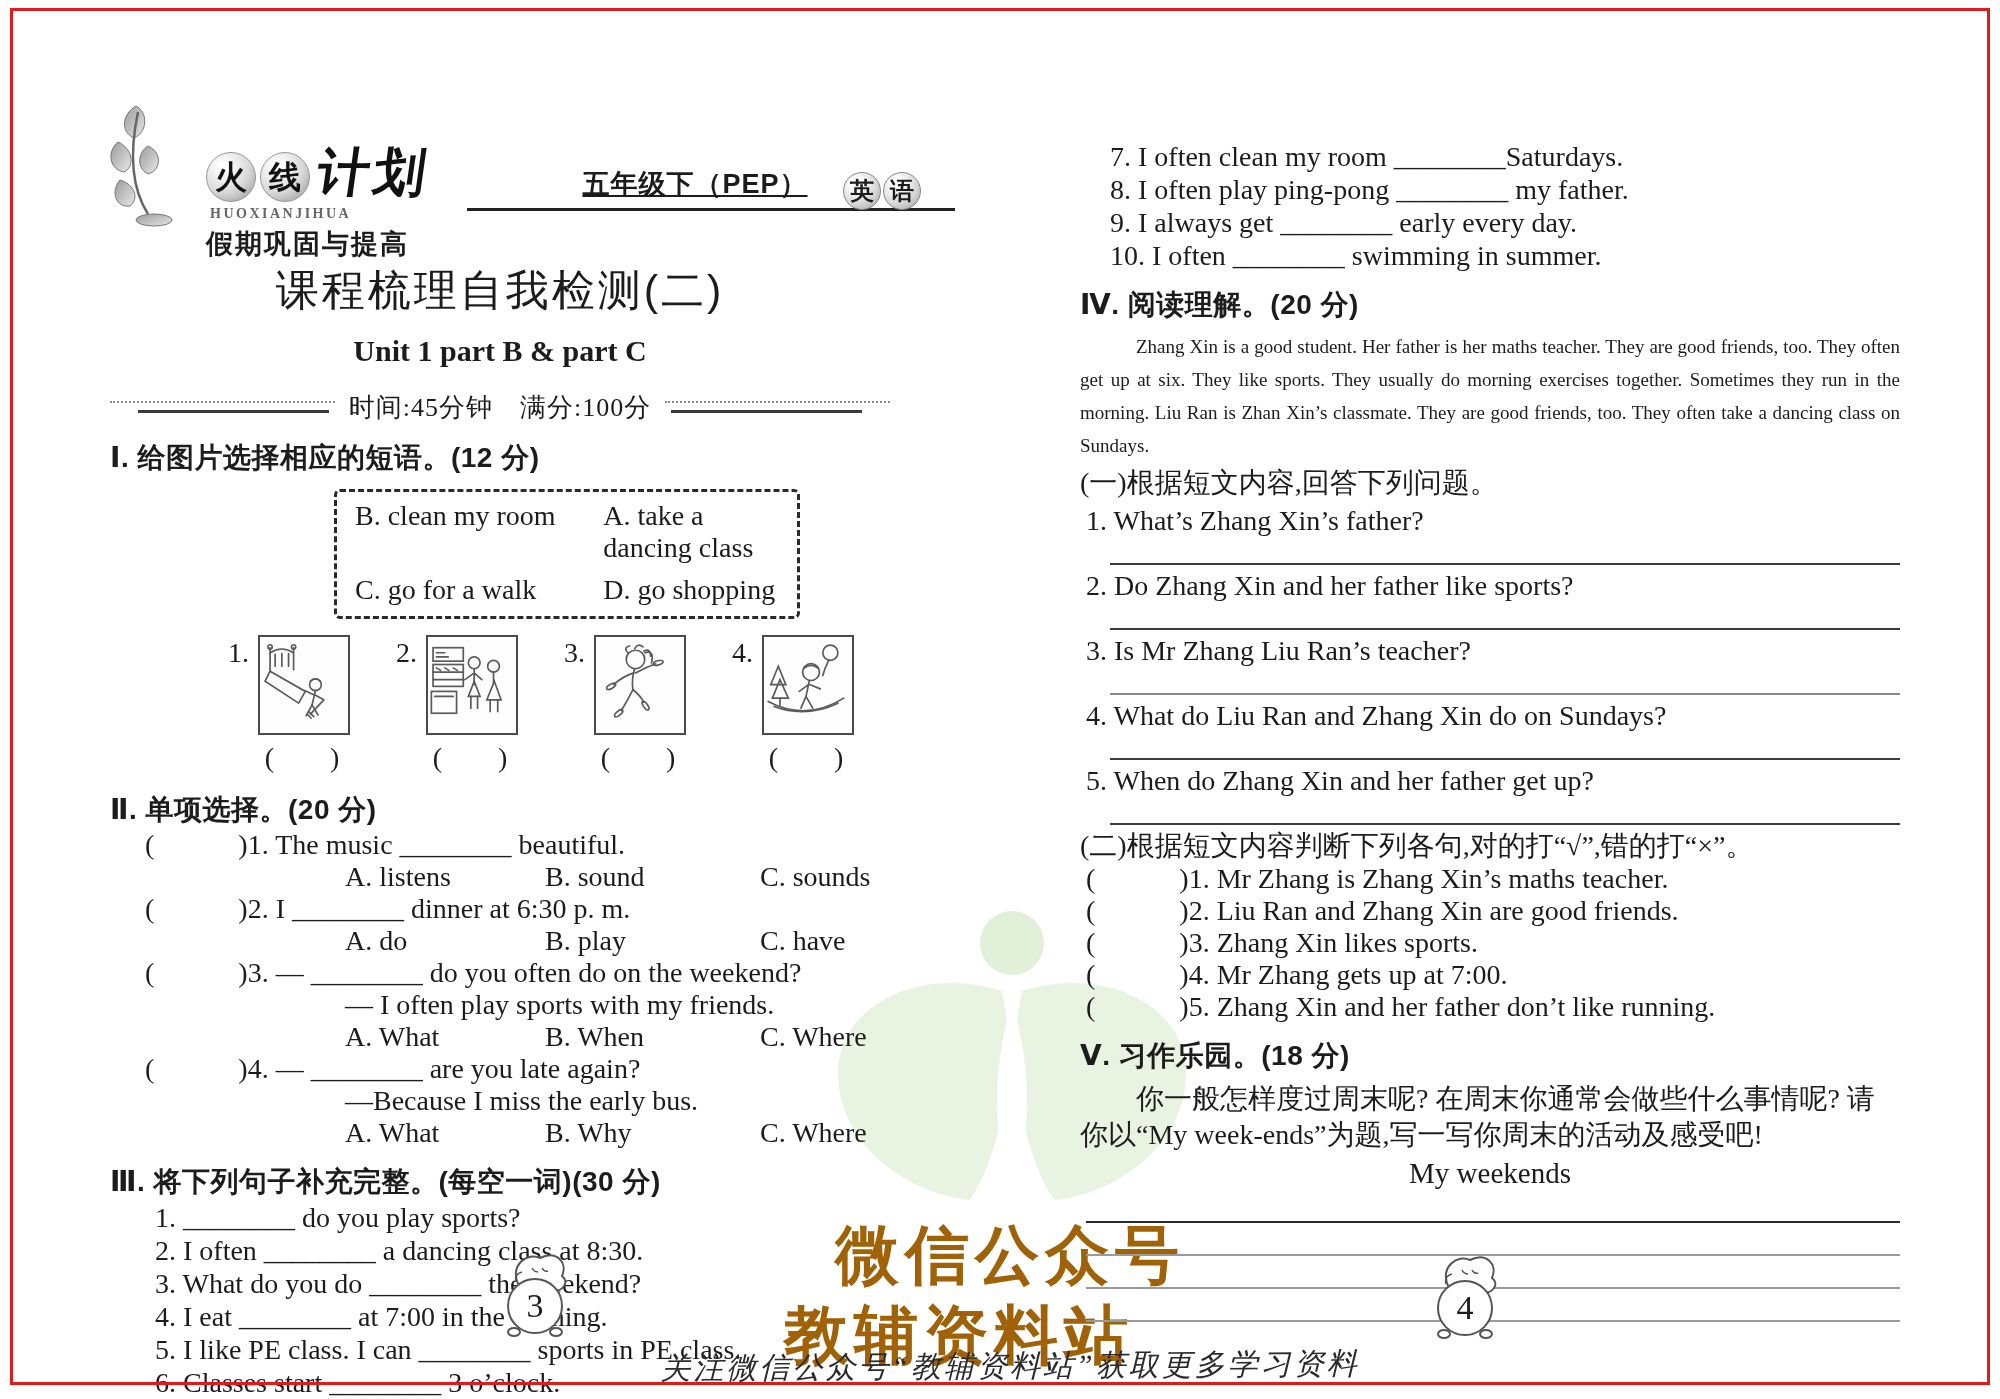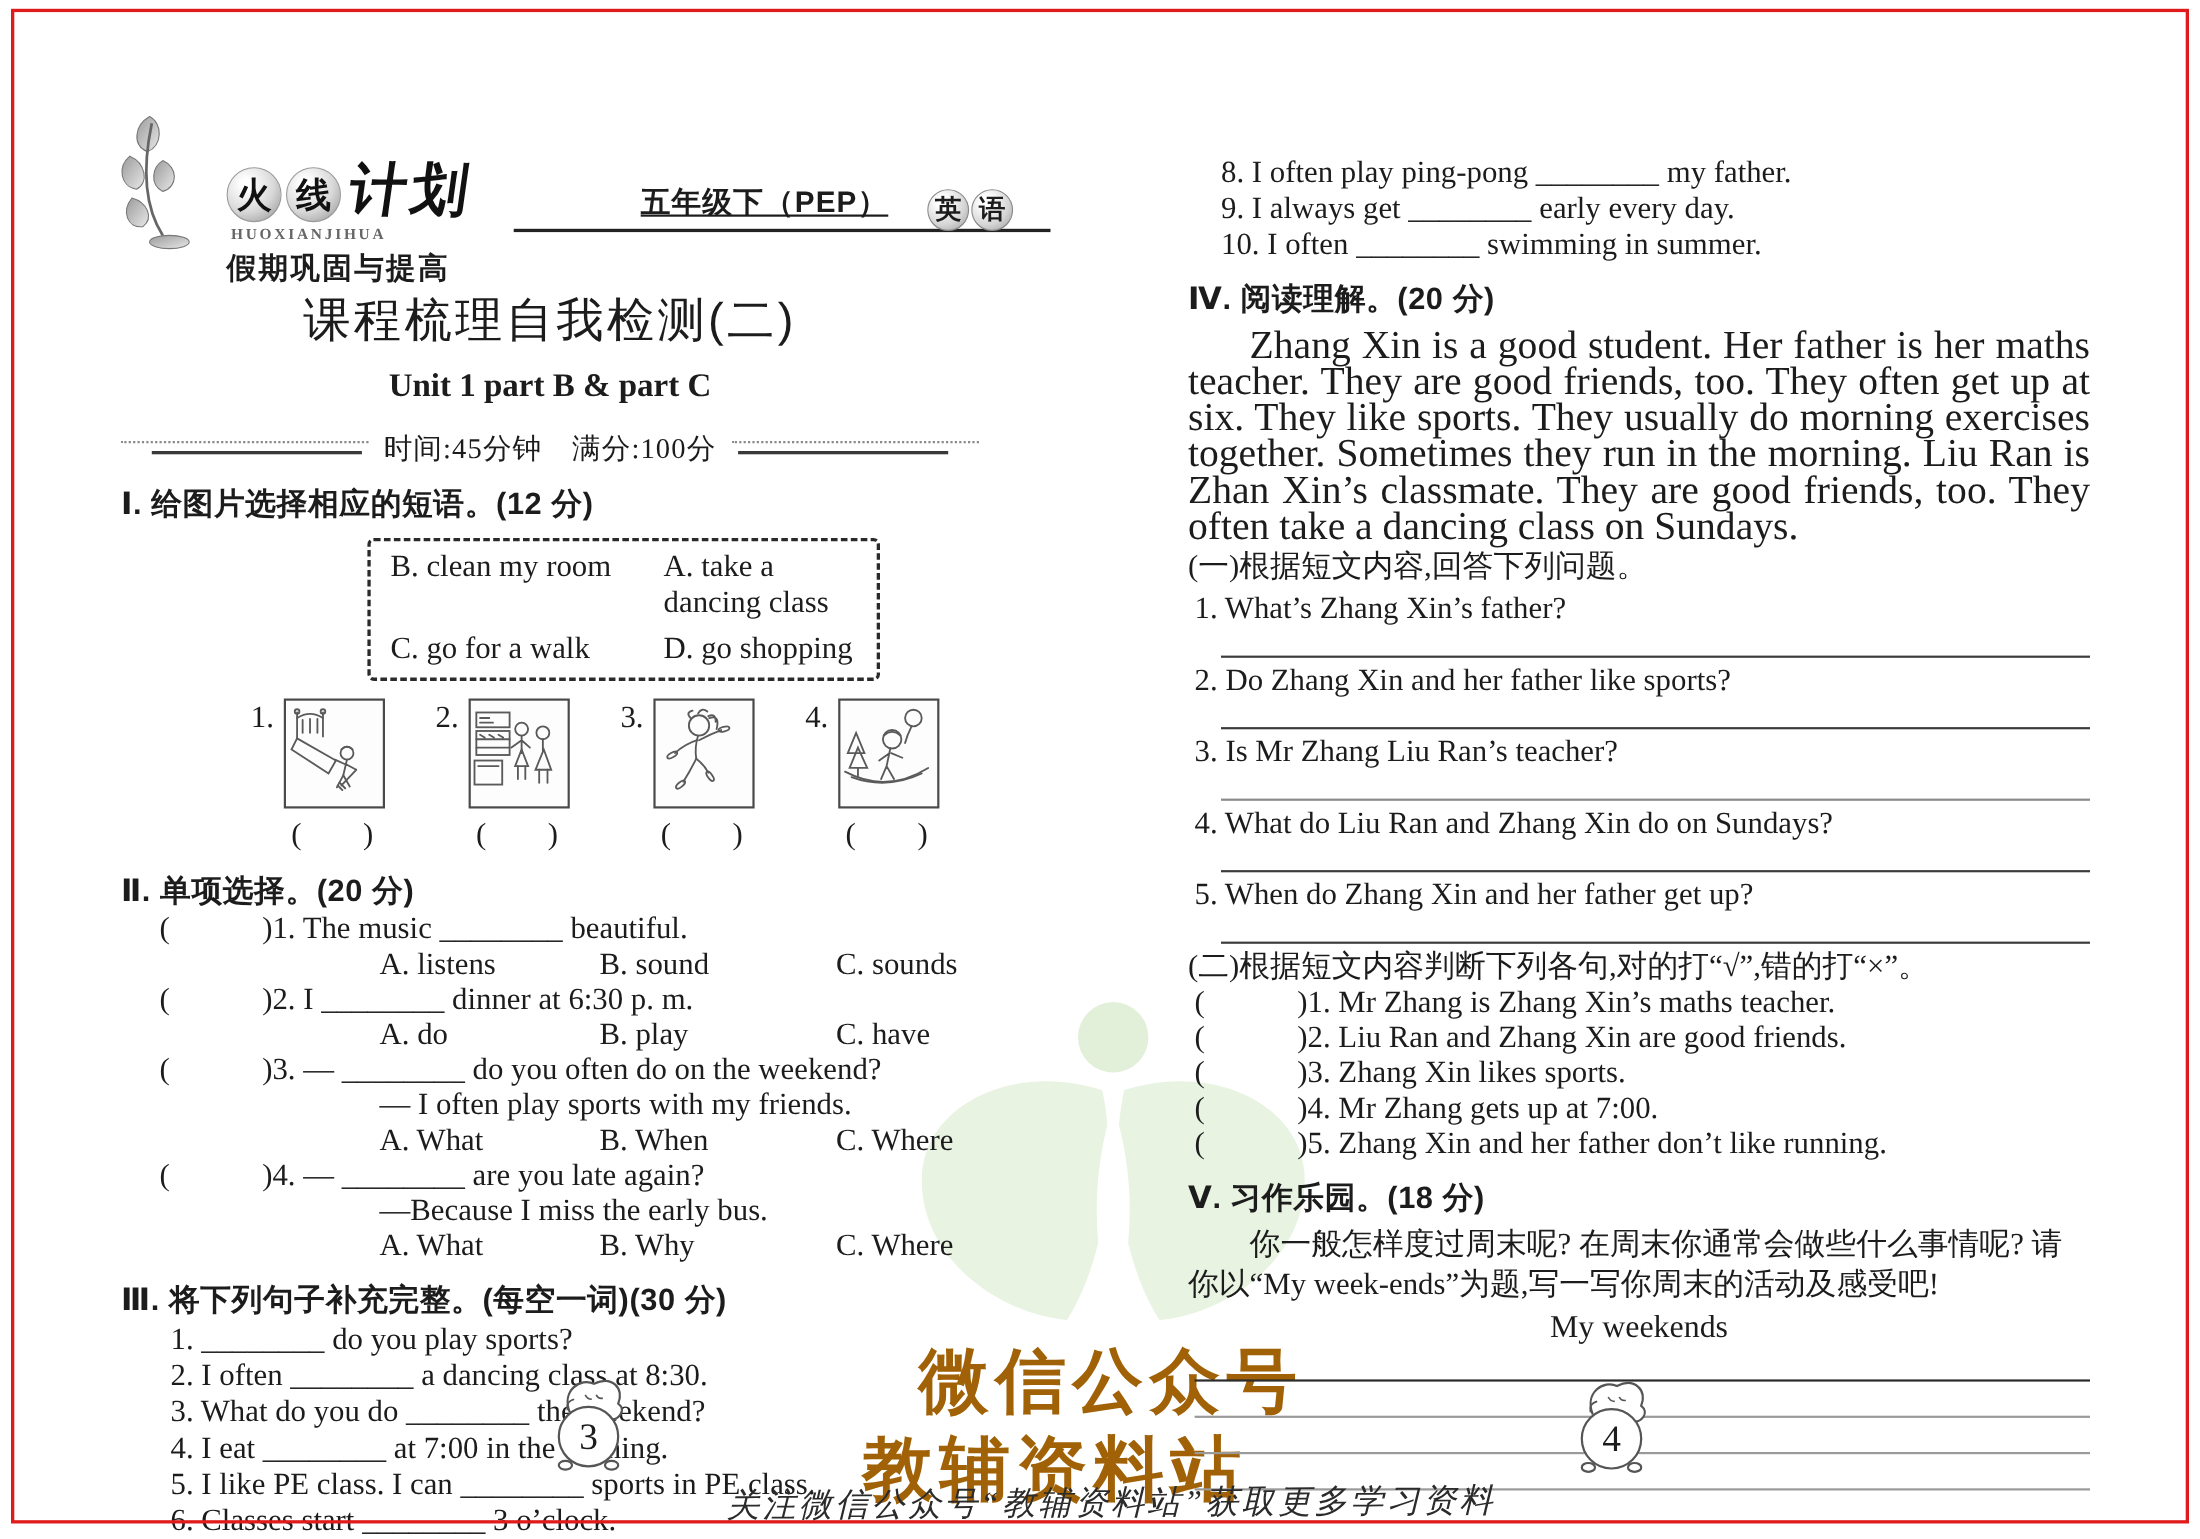--- a/index.html
+++ b/index.html
@@ -60,21 +60,21 @@
   .pic-frame{width:88px;height:96px;border:2px solid #4a4a4a;background:#fdfdfd;}
   .pic-bracket{margin-left:30px;width:88px;text-align:center;font-size:28px;margin-top:4px;}
   .q-stem{margin-left:35px;line-height:32px;}
   .q-sub{margin-left:235px;line-height:32px;}
   .q-opts{margin-left:235px;display:flex;line-height:32px;}
   .q-opts .oA{width:200px;}
   .q-opts .oB{width:215px;}
   .s3-item{margin-left:45px;line-height:33px;}
   
   .r-item{margin-left:30px;line-height:33px;}
-  .passage{margin-top:6px;text-align:justify;text-indent:56px;line-height:33px;font-size:36px;}
+  .passage{margin-top:6px;text-align:justify;text-indent:56px;line-height:33px;font-size:19px;}
   .sub-head{line-height:34px;margin-top:4px;font-size:28px;}
   .rq{line-height:33px;margin-left:6px;margin-top:4px;}
   .answer-line{border-bottom:2px solid #3c3c3c;margin:26px 0 4px 30px;}
   .tf-item{line-height:32px;margin-left:6px;}
   .essay-prompt{margin-top:6px;line-height:36px;text-indent:2em;font-size:28px;}
   .essay-title{margin-top:4px;text-align:center;font-size:29px;line-height:33px;}
   .write-line{border-bottom:2px solid #9a9a9a;margin-left:6px;margin-top:31px;}
   .write-line.first{border-bottom:2px solid #2b2b2b;}
   
   .pageno{position:absolute;z-index:2;}
@@ -277,20 +277,21 @@
   <div class="sec-head">Ⅲ. 将下列句子补充完整。(每空一词)(30 分)</div>
   <div class="s3-item">1. ________ do you play sports?</div>
   <div class="s3-item">2. I often ________ a dancing class at 8:30.</div>
   <div class="s3-item">3. What do you do ________ the weekend?</div>
   <div class="s3-item">4. I eat ________ at 7:00 in the evening.</div>
   <div class="s3-item">5. I like PE class. I can ________ sports in PE class.</div>
   <div class="s3-item">6. Classes start ________ 3 o’clock.</div>
 </div>
 
 <div class="page page-right">
+  <div class="r-item">7. I often clean my room ________Saturdays.</div>
   <div class="r-item">8. I often play ping-pong ________ my father.</div>
   <div class="r-item">9. I always get ________ early every day.</div>
   <div class="r-item">10. I often ________ swimming in summer.</div>
 
   <div class="sec-head">Ⅳ. 阅读理解。(20 分)</div>
   <div class="passage">Zhang Xin is a good student. Her father is her maths teacher. They are good friends, too. They often get up at six. They like sports. They usually do morning exercises together. Sometimes they run in the morning. Liu Ran is Zhan Xin’s classmate. They are good friends, too. They often take a dancing class on Sundays.</div>
 
   <div class="sub-head">(一)根据短文内容,回答下列问题。</div>
 
   <div class="rq">1. What’s Zhang Xin’s father?</div>

